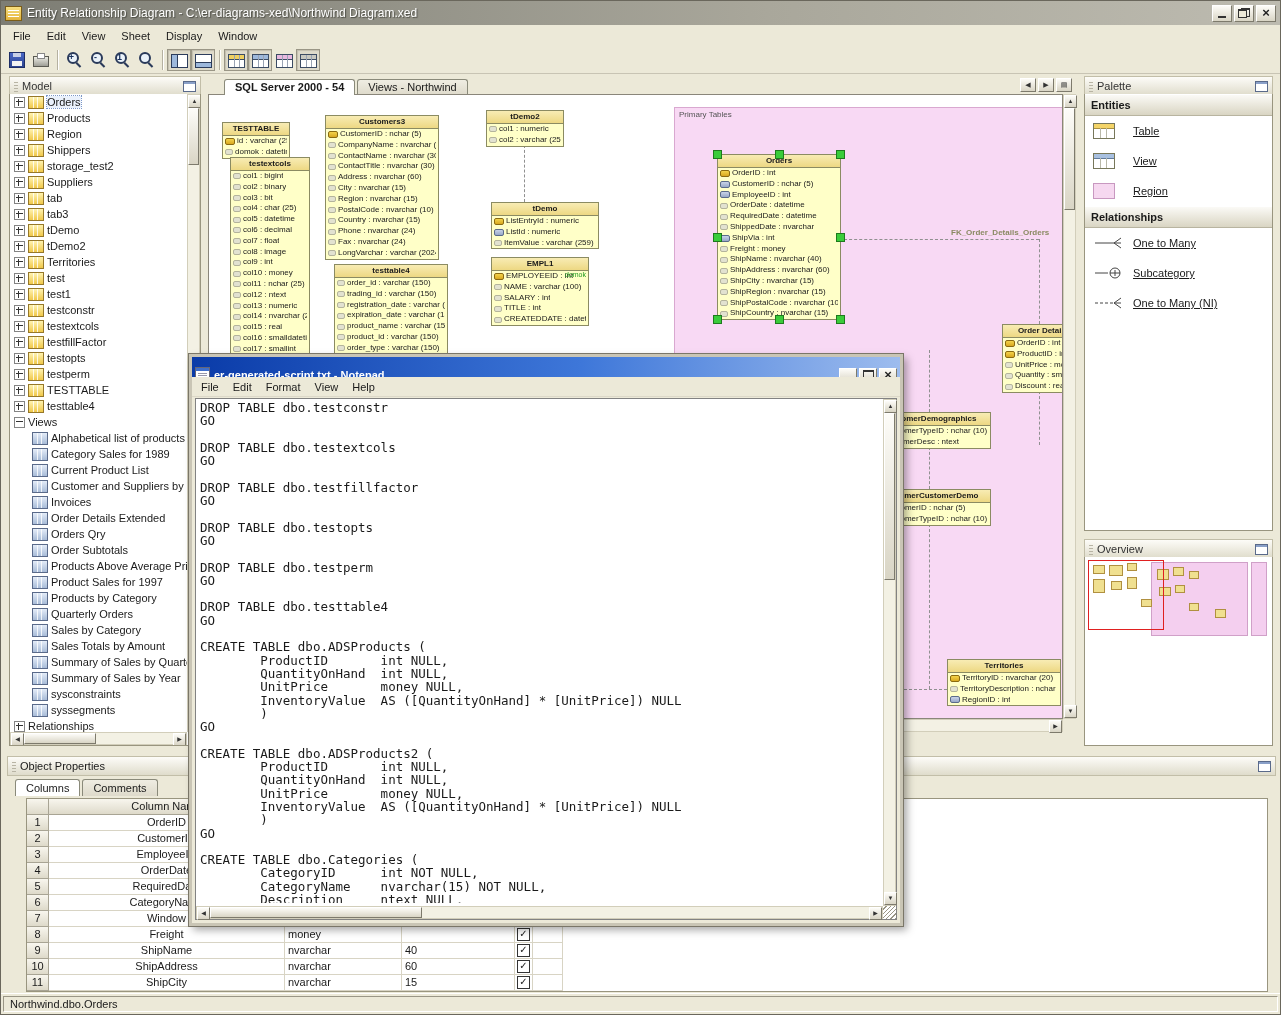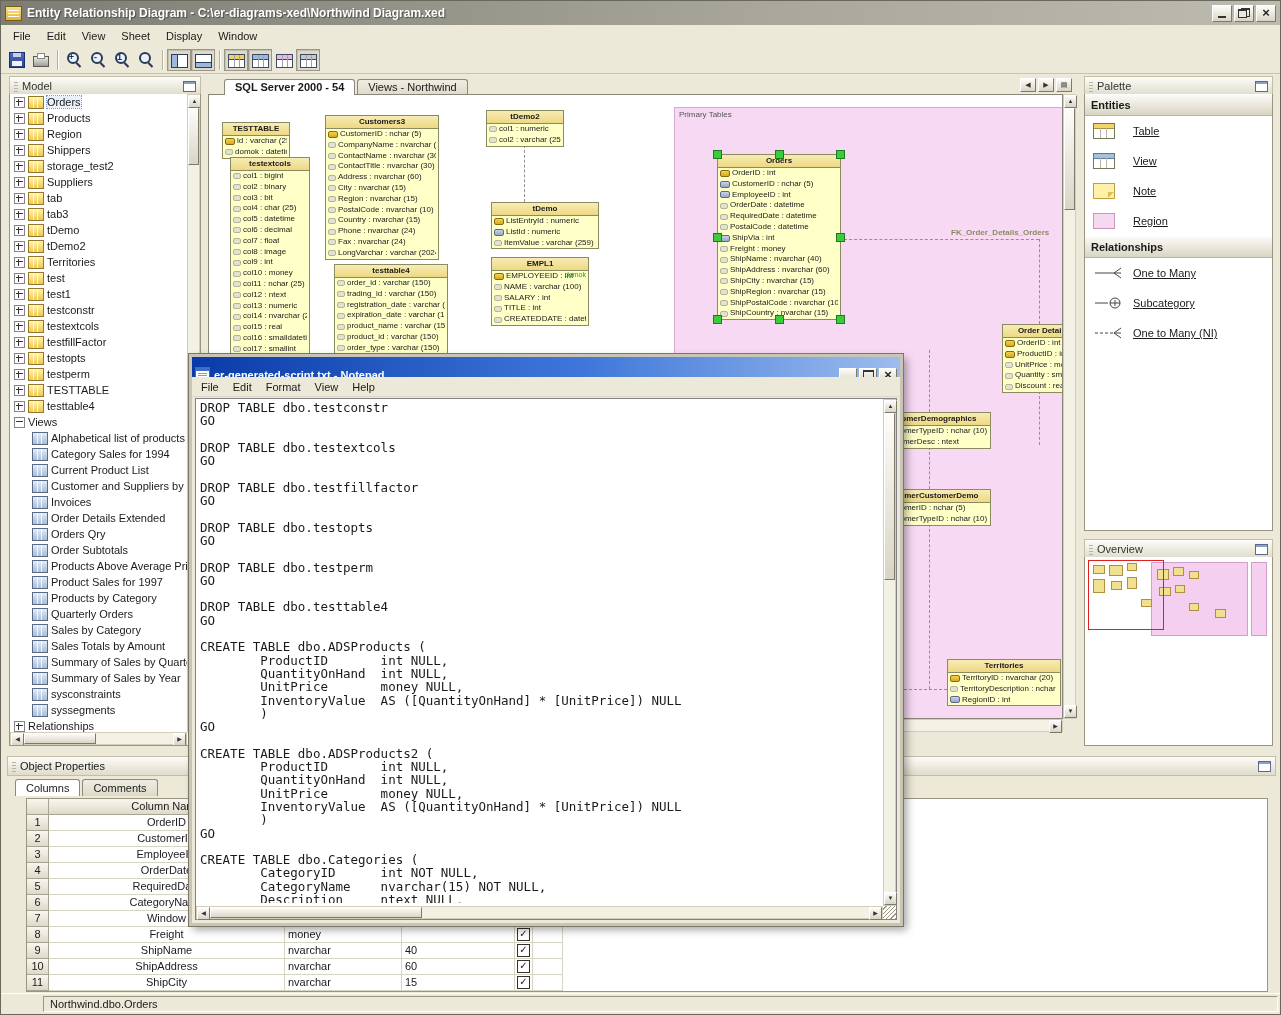--- a/index.html
+++ b/index.html
@@ -1,21 +1,21 @@
 <!DOCTYPE html>
 <html><head>
 <meta charset="utf-8">
 <style>
   html,body{margin:0;padding:0;background:#555;}
   #app{position:relative;width:1281px;height:1015px;background:#ECE9D8;font-family:"Liberation Sans","DejaVu Sans",sans-serif;font-size:11px;color:#1a1a1a;overflow:hidden;border:1px solid #6a675c;box-sizing:border-box;}
   
   #titlebar{position:absolute;left:0;top:0;right:0;height:24px;background:linear-gradient(90deg,#7d7d74,#a9a79b 60%,#bdbbb0);display:flex;align-items:center;padding:0 4px;gap:5px;}
   .app-icon{width:15px;height:13px;background:linear-gradient(#F8E080,#E4B43C);border:1px solid #7a5c18;position:relative;flex:none;}
   .app-icon::after{content:"";position:absolute;left:2px;right:2px;top:3px;height:1px;background:#fff;box-shadow:0 3px #fff,0 6px #fff;}
-  #titlebar .ttl{color:#fff;font-weight:bold;font-size:12px;text-shadow:1px 1px 1px #4a4a42;white-space:nowrap;overflow:hidden;flex:1;}
+  #titlebar .ttl{color:#fff;font-weight:normal;font-size:12px;text-shadow:1px 1px 1px #4a4a42;white-space:nowrap;overflow:hidden;flex:1;}
   .win-btns{display:flex;gap:2px;flex:none;}
   .wbtn{width:20px;height:17px;background:linear-gradient(#FDFCF8,#D9D5C5);border:1px solid;border-color:#fff #7d7a6c #7d7a6c #fff;display:flex;align-items:center;justify-content:center;padding:0;}
   .g-min{width:8px;height:7px;border-bottom:2px solid #333;}
   .g-rest{width:12px;height:10px;position:relative;}
   .g-rest::before{content:"";position:absolute;right:0;top:0;width:7px;height:6px;border:1px solid #333;border-top-width:2px;}
   .g-rest::after{content:"";position:absolute;left:0;bottom:0;width:7px;height:6px;border:1px solid #333;border-top-width:2px;background:#ECE9D8;}
   .g-max{width:9px;height:8px;border:1px solid #333;border-top-width:2px;}
   .g-close{font-size:13px;font-weight:bold;color:#222;line-height:10px;}
   
   #menubar{position:absolute;left:0;top:24px;right:0;height:21px;background:#ECE9D8;border-bottom:1px solid #d8d4c4;display:flex;align-items:center;padding-left:4px;}
@@ -146,21 +146,21 @@
   .c1{width:236px;text-align:center;}
   .c2{width:117px;}
   .c3{width:113px;}
   .c4{width:18px;display:flex;align-items:center;justify-content:center;padding:0;}
   .c5{width:30px;}
   .gh,.gnum{background:linear-gradient(#F8F6EE,#DEDACA);border-right:1px solid #a8a494;border-bottom:1px solid #a8a494;}
   .gfill{flex:1;border-bottom:none;}
   .cbx{width:11px;height:11px;border:1px solid #333;background:#fff;font-size:10px;line-height:10px;text-align:center;display:inline-block;}
   
   #statusbar{position:absolute;left:0;right:0;bottom:0;height:20px;background:#ECE9D8;border-top:1px solid #fff;}
-  #statusbar .cell{position:absolute;left:2px;right:2px;top:2px;bottom:2px;border:1px solid;border-color:#9a9686 #fff #fff #9a9686;line-height:14px;padding:0 6px;margin-left:40px;}
+  #statusbar .cell{position:absolute;left:2px;right:2px;top:2px;bottom:2px;border:1px solid;border-color:#9a9686 #fff #fff #9a9686;line-height:14px;padding:0 6px;}
 </style>
 </head>
 <body>
 
 <div id="app">
 
   <div id="titlebar">
     <span class="app-icon"></span>
     <span class="ttl">Entity Relationship Diagram - C:\er-diagrams-xed\Northwind Diagram.xed</span>
     <span class="win-btns">
@@ -343,21 +343,21 @@
           <div class="trow">
             <span class="exp"></span>
             <span class="tlab">Views</span>
           </div>
           <div class="trow vrow">
             <span class="t-ico t-view"></span>
             <span class="tlab">Alphabetical list of products</span>
           </div>
           <div class="trow vrow">
             <span class="t-ico t-view"></span>
-            <span class="tlab">Category Sales for 1994</span>
+            <span class="tlab">Category Sales for 1989</span>
           </div>
           <div class="trow vrow">
             <span class="t-ico t-view"></span>
             <span class="tlab">Current Product List</span>
           </div>
           <div class="trow vrow">
             <span class="t-ico t-view"></span>
             <span class="tlab">Customer and Suppliers by City</span>
           </div>
           <div class="trow vrow">
@@ -690,21 +690,21 @@
           <div class="ent-r">
             <span class="ci c"></span>
             <span class="ct">OrderDate : datetime</span>
           </div>
           <div class="ent-r">
             <span class="ci c"></span>
             <span class="ct">RequiredDate : datetime</span>
           </div>
           <div class="ent-r">
             <span class="ci c"></span>
-            <span class="ct">PostalCode : datetime</span>
+            <span class="ct">ShippedDate : nvarchar</span>
           </div>
           <div class="ent-r">
             <span class="ci fk"></span>
             <span class="ct">ShipVia : int</span>
           </div>
           <div class="ent-r">
             <span class="ci c"></span>
             <span class="ct">Freight : money</span>
           </div>
           <div class="ent-r">
@@ -825,26 +825,20 @@
           <span class="pic">
             <span class="table-icon"></span>
           </span>
           <span class="pal-lab">Table</span>
         </div>
         <div class="pal-item">
           <span class="pic">
             <span class="view-icon"></span>
           </span>
           <span class="pal-lab">View</span>
-        </div>
-        <div class="pal-item">
-          <span class="pic">
-            <span class="note-icon"></span>
-          </span>
-          <span class="pal-lab">Note</span>
         </div>
         <div class="pal-item">
           <span class="pic">
             <span class="region-icon"></span>
           </span>
           <span class="pal-lab">Region</span>
         </div>
         <div class="pal-gh">Relationships</div>
         <div class="pal-item">
           <span class="pic">

